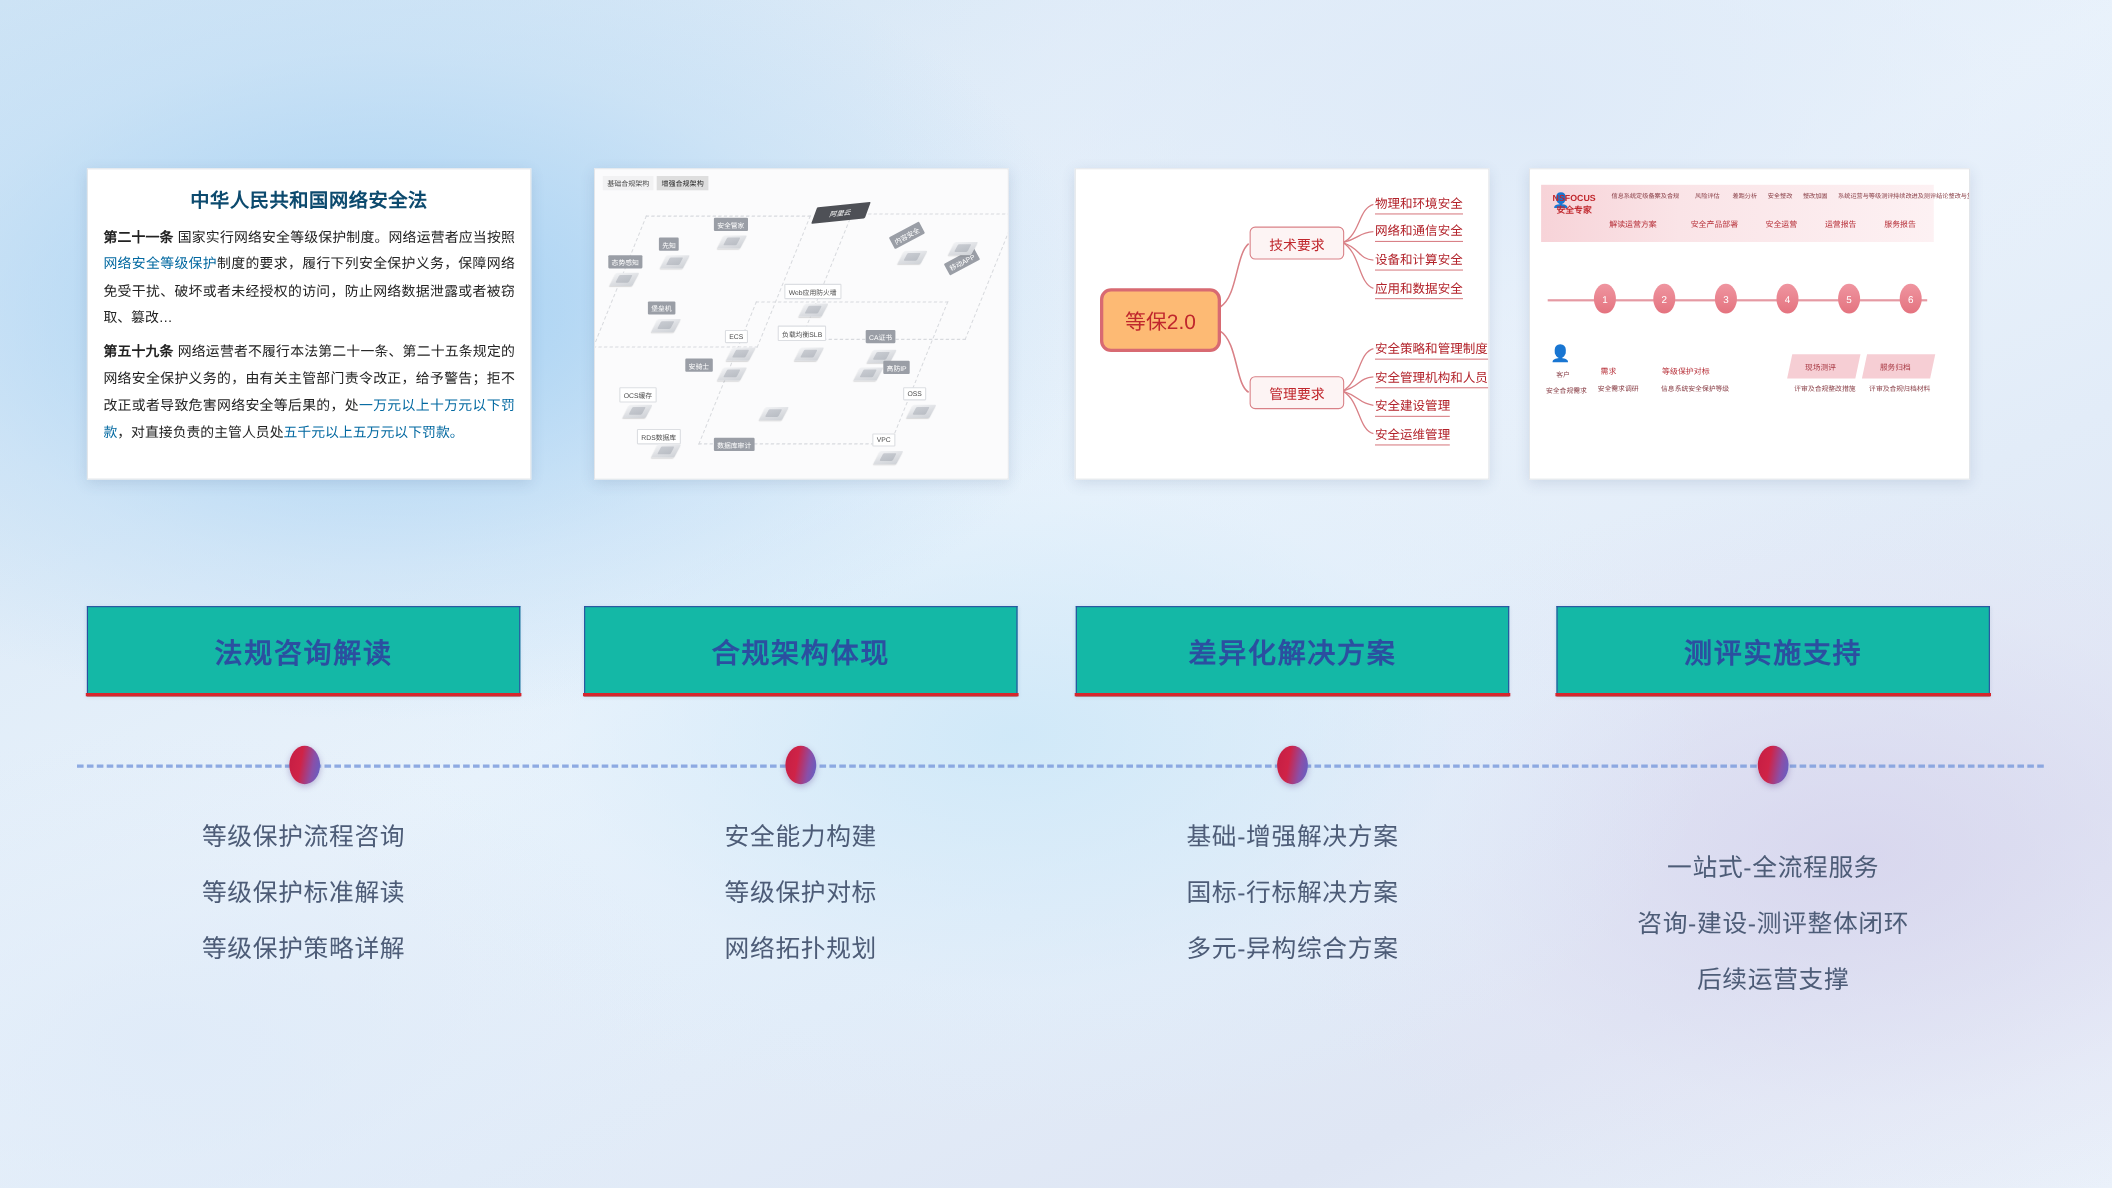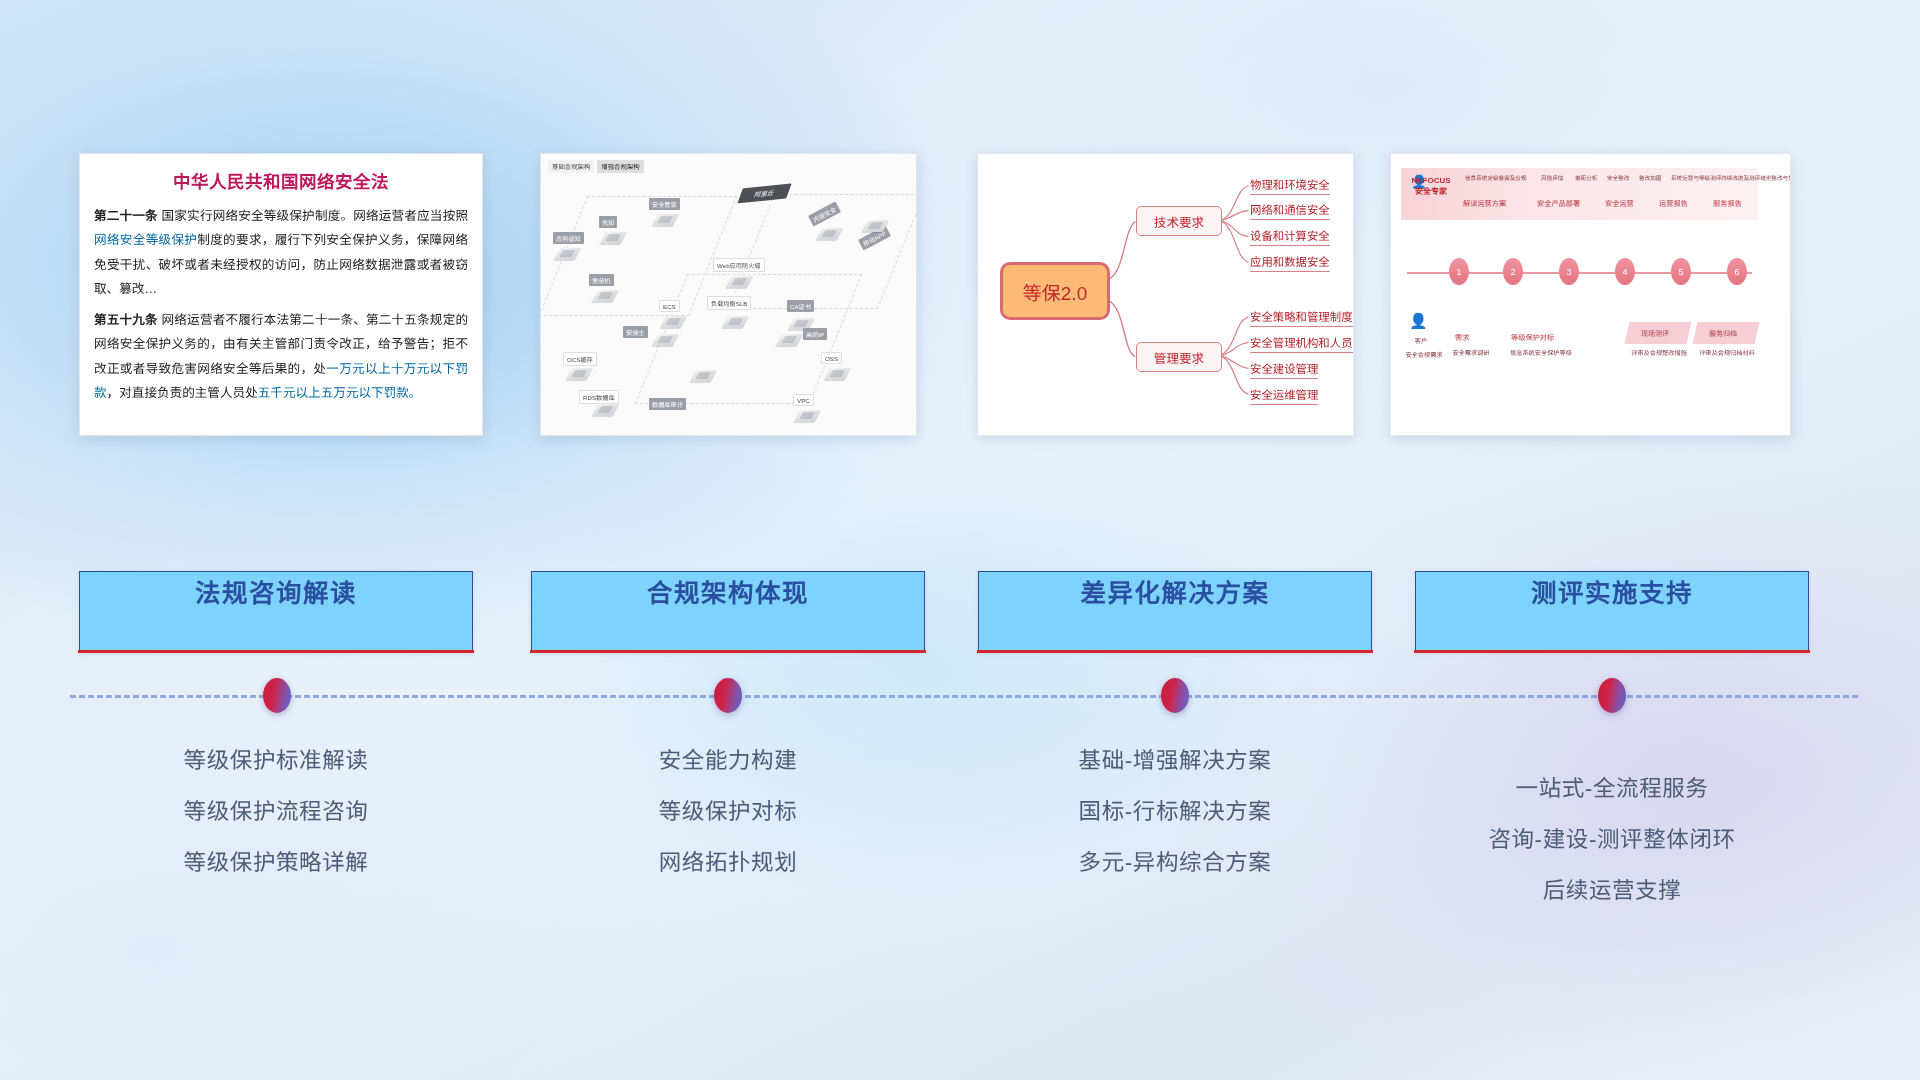--- a/index.html
+++ b/index.html
@@ -29,21 +29,21 @@
     box-shadow: 0 3px 12px rgba(60,90,130,0.16);
     overflow: hidden;
   }
   .card-1 { left: 79px;  top: 153px; width: 404px; height: 283px; }
   .card-2 { left: 540px; top: 153px; width: 377px; height: 283px; }
   .card-3 { left: 977px; top: 153px; width: 377px; height: 283px; }
   .card-4 { left: 1390px;top: 153px; width: 401px; height: 283px; }
 
   
   .law-title {
-    text-align: center; font-weight: bold; font-size: 17.5px; color: #be185d;
+    text-align: center; font-weight: bold; font-size: 17.5px; color: #0c4a6e;
     margin: 14px 0 11px 0; letter-spacing: .5px;
   }
   .law-p {
     font-size: 12.6px; color: #222; line-height: 1.93;
     padding: 0 14px; text-align: justify;
   }
   .law-p + .law-p { margin-top: 7px; }
   .law-p b { font-weight: bold; }
   .law-em { color: #0369a1; }
 
@@ -121,26 +121,25 @@
   .road-tr {
     position: absolute; width: 62px; height: 22px;
     background: #f6ced4; transform: skewX(-12deg);
   }
   .road-tr-lbl { position: absolute; font-size: 7px; color: #a93b45; white-space: nowrap; }
 
   
   .titles { position: absolute; left: 0; top: 0; width: 1920px; height: 1080px; }
   .title-box {
     position: absolute; top: 551px; height: 82px;
-    background: #7dd3fc;
+    background: #14b8a6;
     border: 1.6px solid #2b4fa0;
     border-bottom: 3px solid #d6262d;
-    display: flex; align-items: flex-start; justify-content: center;
+    display: flex; align-items: center; justify-content: center;
     box-shadow: 0 1px 4px rgba(40,70,120,.12);
-    margin-top: 20px;
   }
   .title-box::after {
     content:""; position: absolute; left: -1.6px; right: -1.6px; bottom: -3px;
     height: 3px; background: #d6262d;
   }
   .title-text {
     font-size: 25.5px; font-weight: 600; color: #2b4fa0; letter-spacing: 1.5px;
   }
   .tb-1 { left: 79px;   width: 394px; }
   .tb-2 { left: 531px;  width: 394px; }
@@ -385,22 +384,22 @@
 <div class="timeline">
   <div class="timeline-line"></div>
   <div class="dot" style="left:193px;"></div>
   <div class="dot" style="left:644px;"></div>
   <div class="dot" style="left:1091px;"></div>
   <div class="dot" style="left:1528px;"></div>
 </div>
 
 <div class="cols">
   <div class="col c-1">
+    <div class="col-item">等级保护流程咨询</div>
     <div class="col-item">等级保护标准解读</div>
-    <div class="col-item">等级保护流程咨询</div>
     <div class="col-item">等级保护策略详解</div>
   </div>
   <div class="col c-2">
     <div class="col-item">安全能力构建</div>
     <div class="col-item">等级保护对标</div>
     <div class="col-item">网络拓扑规划</div>
   </div>
   <div class="col c-3">
     <div class="col-item">基础-增强解决方案</div>
     <div class="col-item">国标-行标解决方案</div>

